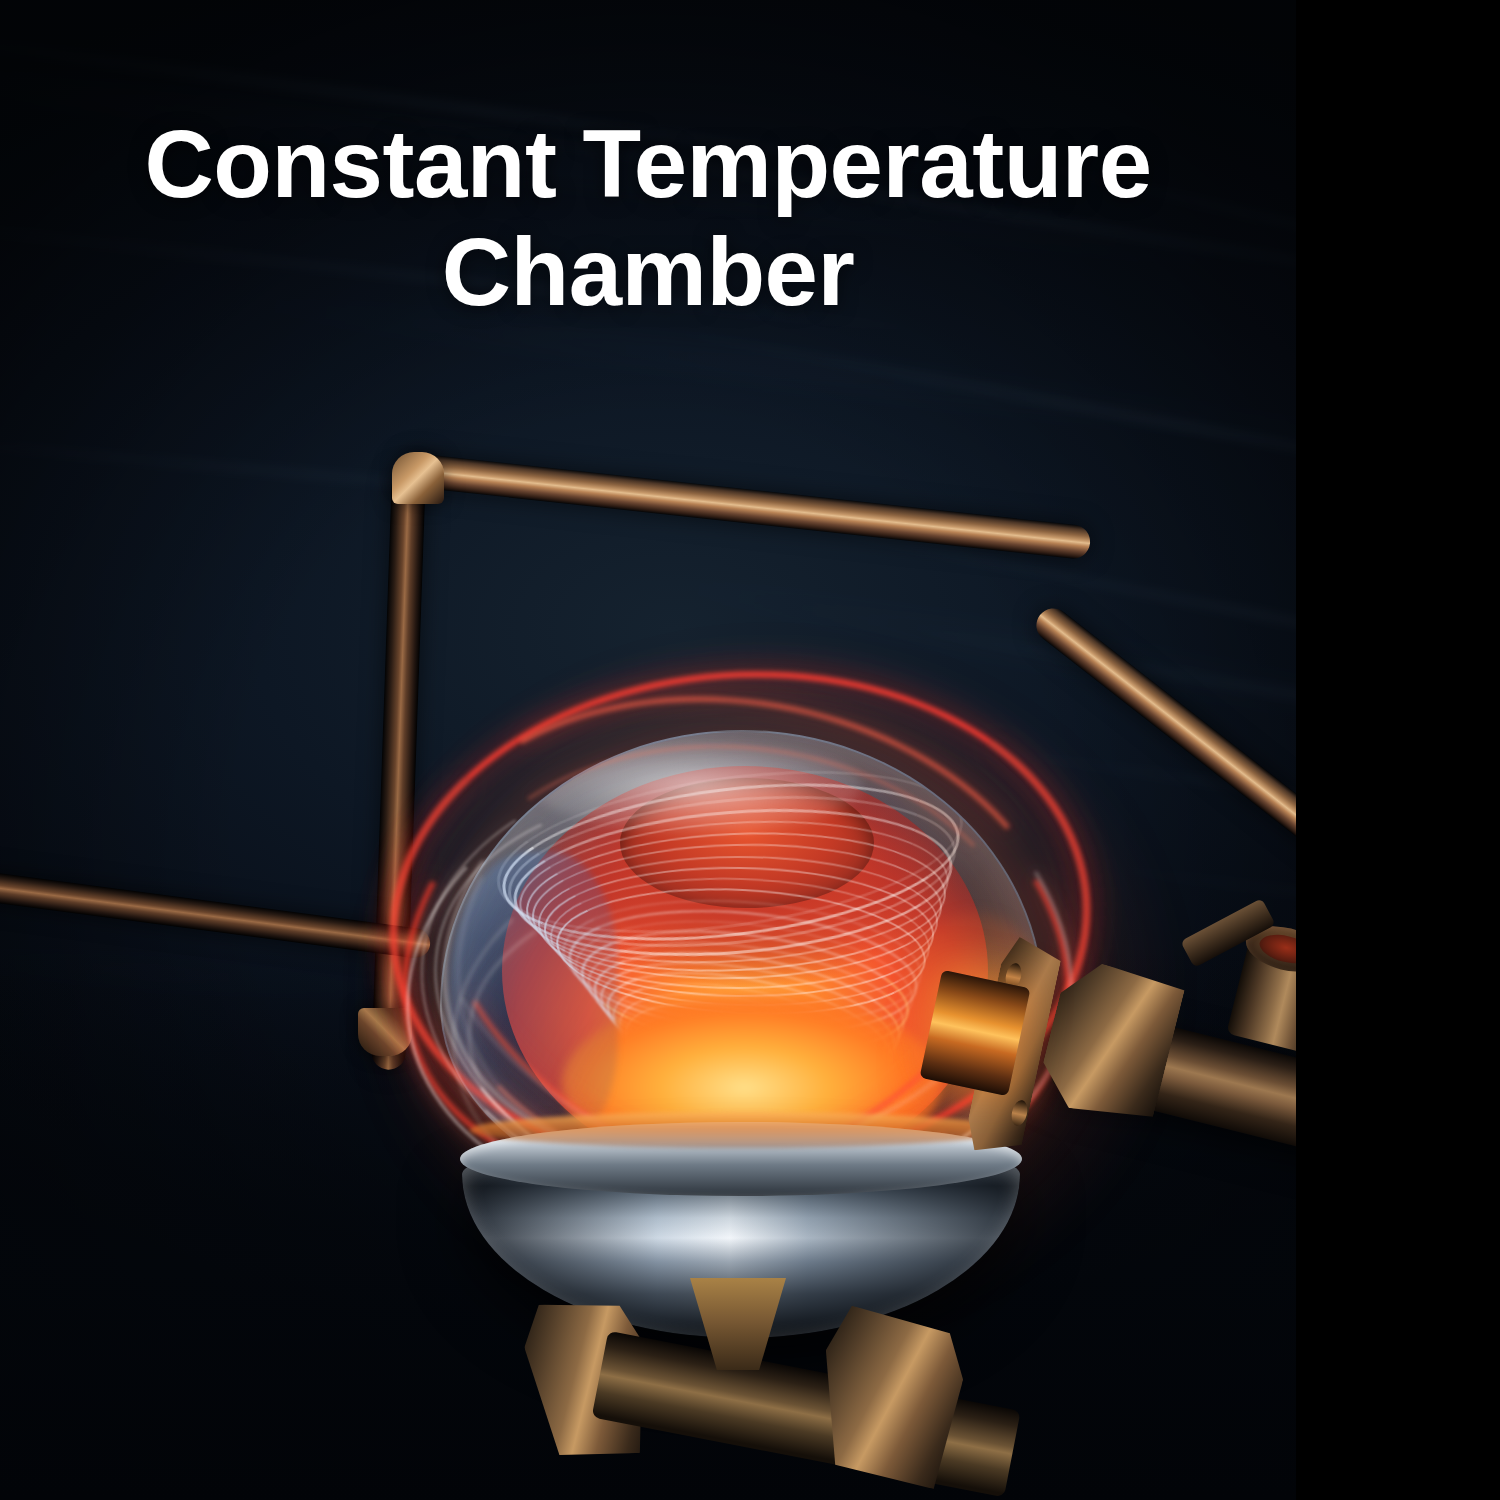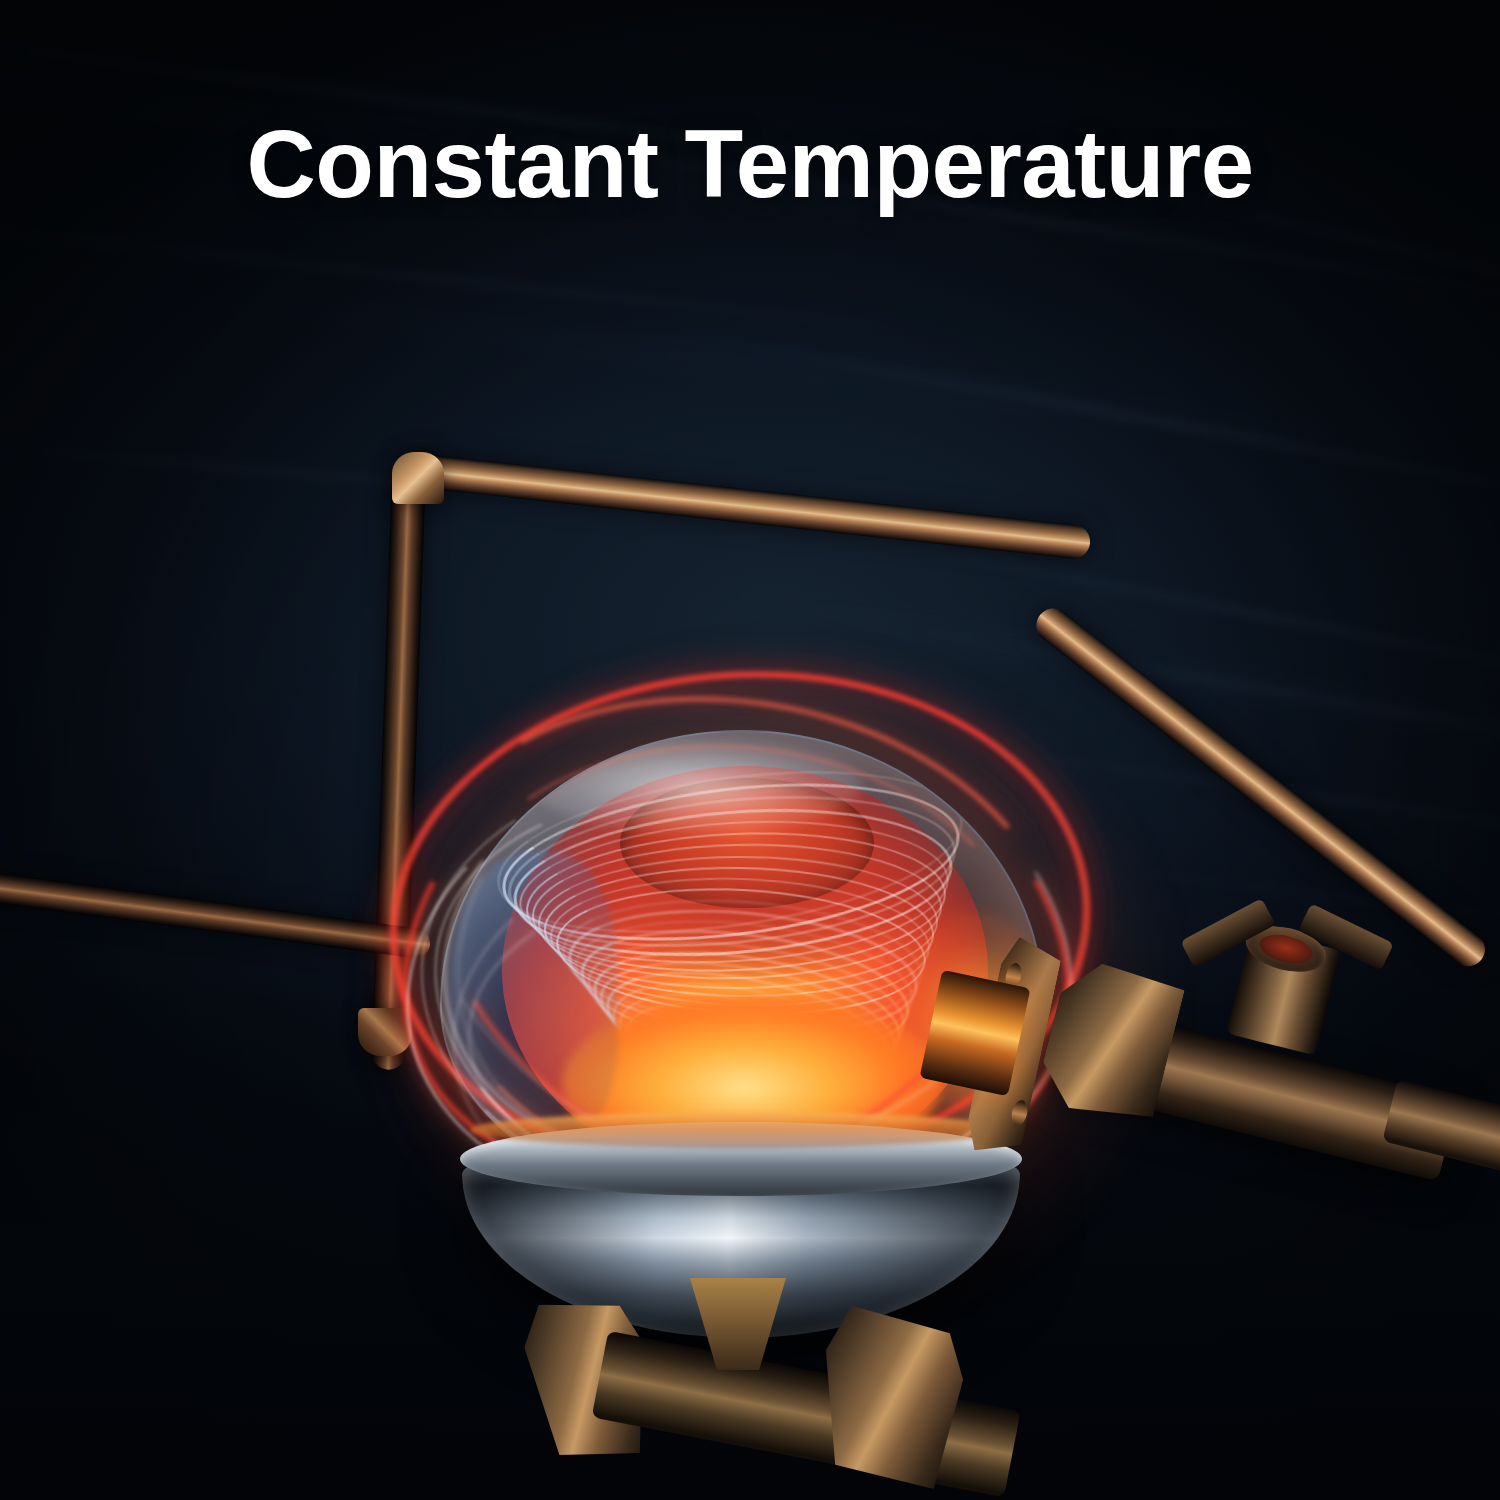--- a/index.html
+++ b/index.html
@@ -3,21 +3,21 @@
 <meta charset="utf-8">
 <title>Constant Temperature Chamber</title>
 <style>
   html, body {
     margin: 0;
     padding: 0;
     background: #000;
   }
   #stage {
     position: relative;
-    width: 1500px;
+    width: 1296px;
     height: 1500px;
     overflow: hidden;
     background: #080e16;
     font-family: "Liberation Sans", sans-serif;
   }
 
   
   .bg-base {
     position: absolute; inset: 0;
     background:
@@ -443,16 +443,17 @@
                 transform: rotate(8deg);"></div>
 
     <div style="position:absolute; left:690px; top:1278px; width:96px; height:92px;
                 clip-path: polygon(0% 0%, 100% 0%, 72% 100%, 28% 100%);
                 background: linear-gradient(to bottom, #a98246 0%, #7a5a34 45%, #3a2a18 100%);"></div>
   </div>
 
   <div class="text-block">
     <h1 class="headline">
       <span>Constant Temperature</span><br>
+      <span>Chamber</span>
     </h1>
   </div>
 
 </div>
 
 </body></html>

